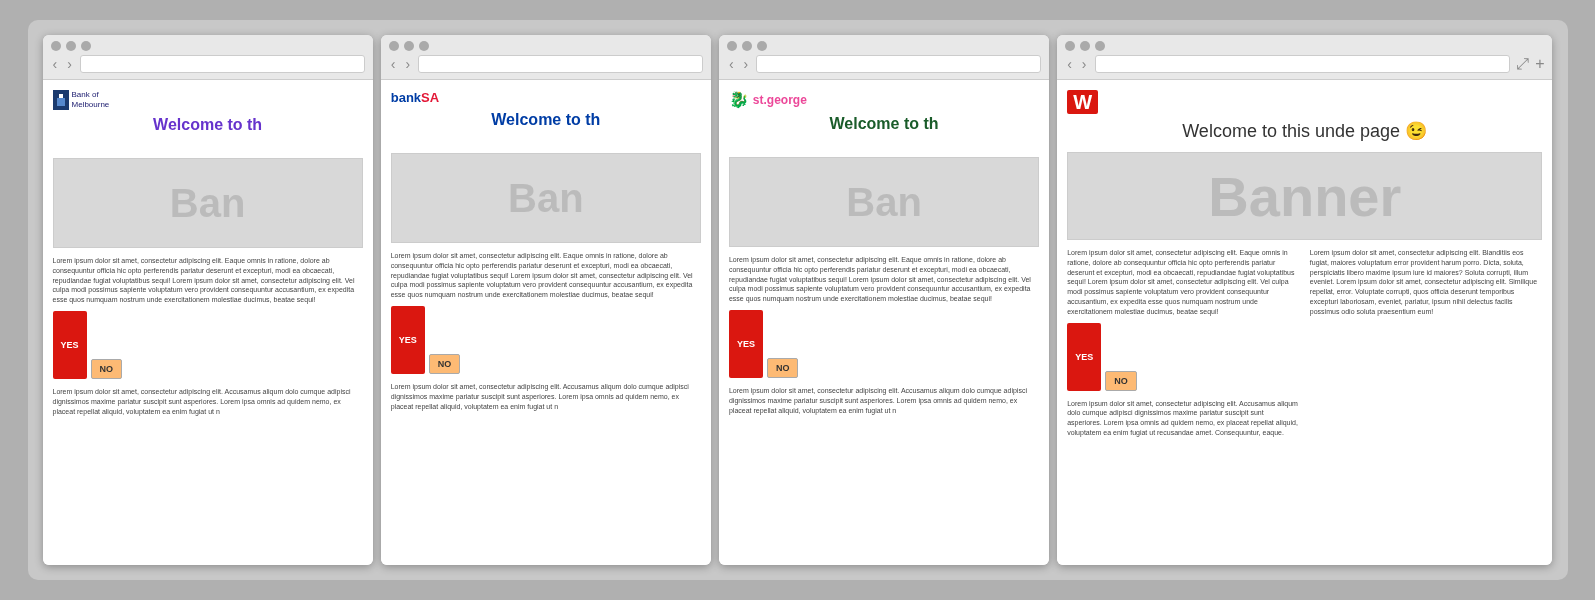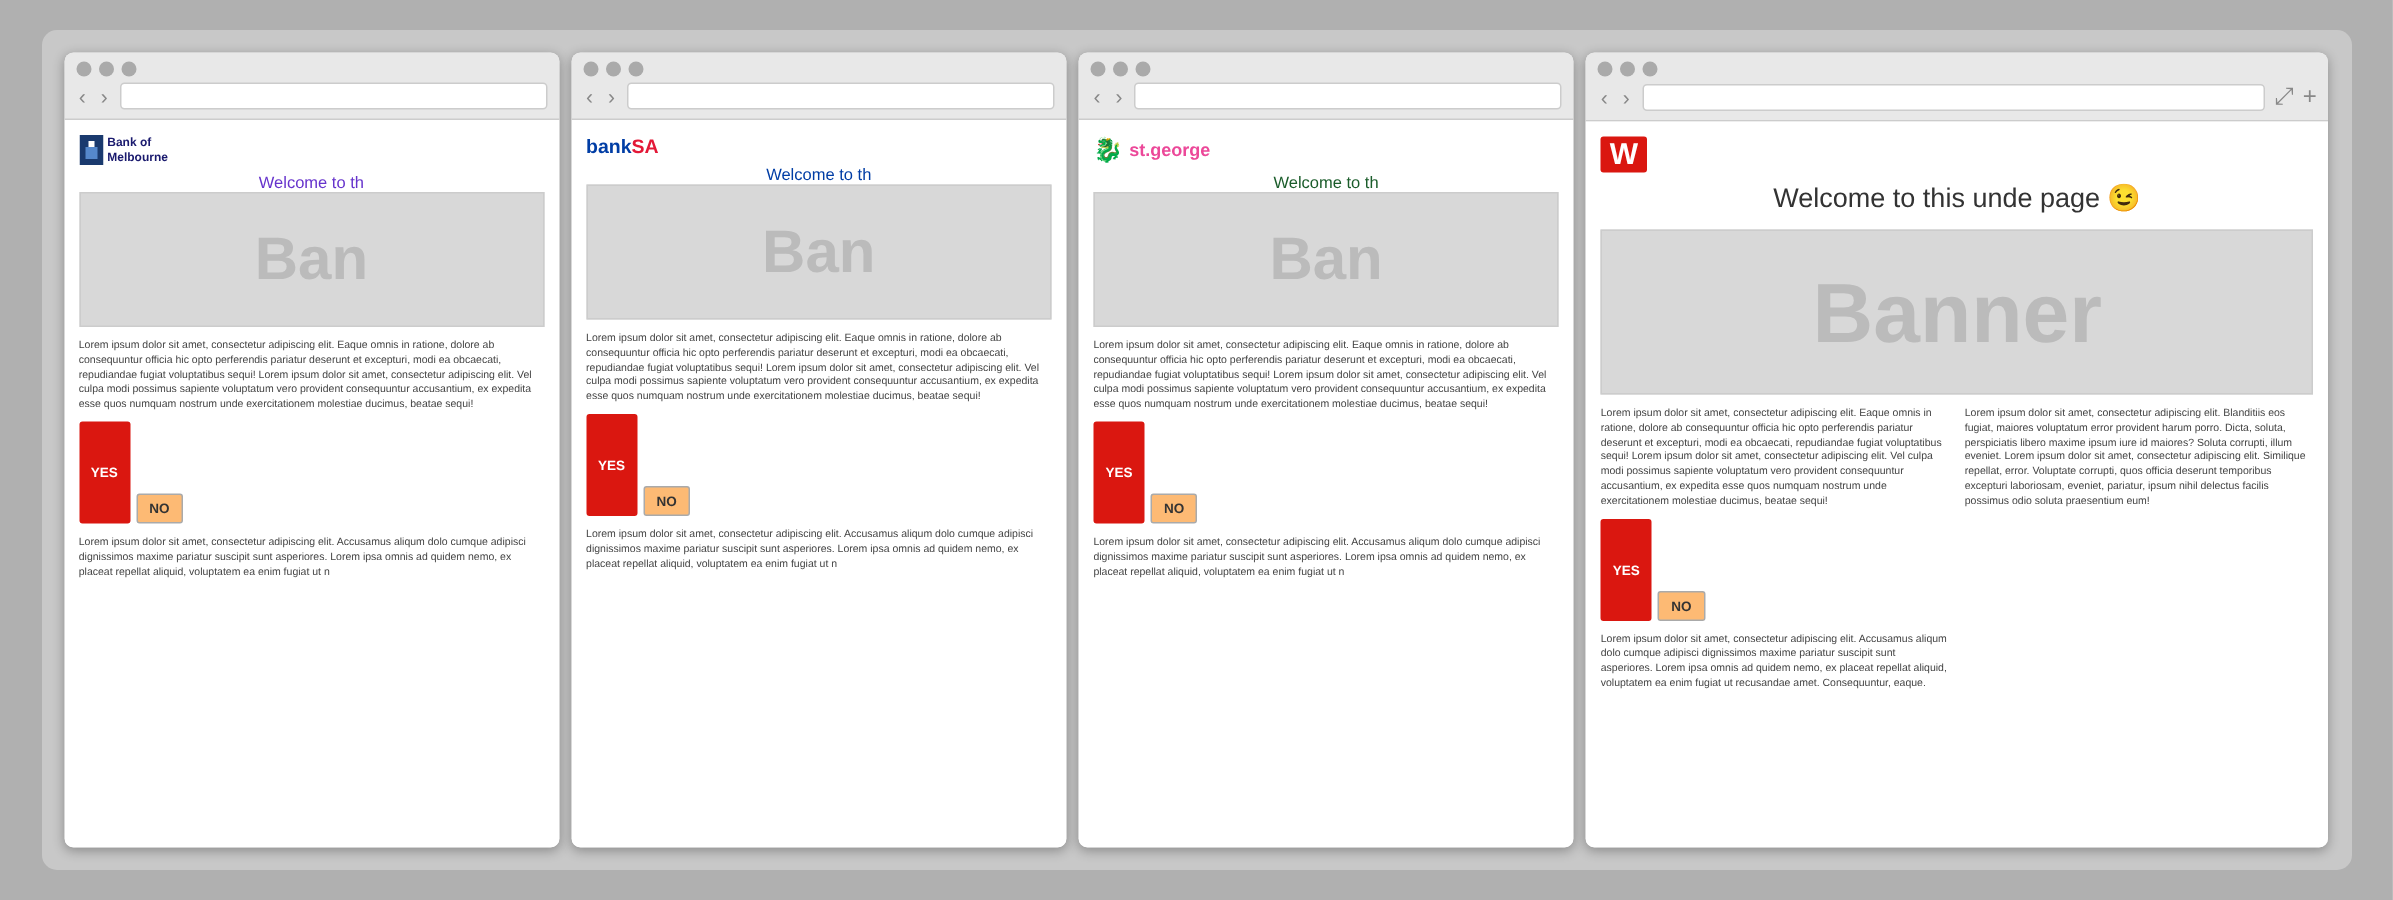--- a/index.html
+++ b/index.html
@@ -158,23 +158,23 @@
     }
 
     .westpac-w {
       font-size: 20px;
       line-height: 1;
     }
 
     
     .welcome-heading {
       text-align: center;
-      font-size: 11px;
-      font-weight: normal;
-      margin-bottom: 0;
+      font-size: 16px;
+      font-weight: bold;
+      margin-bottom: 24px;
       white-space: nowrap;
       overflow: hidden;
     }
 
     .bom-heading { color: #6633cc; }
     .banksa-heading { color: #003DA5; }
     .stgeorge-heading { color: #1a5c2a; }
     .westpac-heading { color: #333; font-weight: normal; font-size: 15px; }
 
     
@@ -266,21 +266,21 @@
       </div>
     </div>
     <div class="browser-content">
       <div class="page-header">
         <div class="bom-logo logo-area">
           <svg width="16" height="20" viewBox="0 0 16 20">
             <rect width="16" height="20" fill="#1a3a6e"></rect>
             <rect x="4" y="8" width="8" height="8" fill="#5588cc"></rect>
             <rect x="6" y="4" width="4" height="4" fill="white"></rect>
           </svg>
-          <span style="font-size:8px; color:#1a1a6e; font-weight:bold; line-height:1.2;">Bank of<br>Melbourne</span>
+          <span style="font-size:8px; color:#1a1a6e; font-weight:normal; line-height:1.2;">Bank of<br>Melbourne</span>
         </div>
       </div>
       <div class="welcome-heading bom-heading">Welcome to th</div>
       <div class="banner" style="height:90px;">
         <span class="banner-text">Ban</span>
       </div>
       <div class="body-text">Lorem ipsum dolor sit amet, consectetur adipiscing elit. Eaque omnis in ratione, dolore ab consequuntur officia hic opto perferendis pariatur deserunt et excepturi, modi ea obcaecati, repudiandae fugiat voluptatibus sequi! Lorem ipsum dolor sit amet, consectetur adipiscing elit. Vel culpa modi possimus sapiente voluptatum vero provident consequuntur accusantium, ex expedita esse quos numquam nostrum unde exercitationem molestiae ducimus, beatae sequi!</div>
       <div class="action-buttons">
         <button class="btn-yes">YES</button>
         <button class="btn-no">NO</button>
@@ -369,21 +369,21 @@
         <span style="font-size:16px; color:#888; cursor:pointer;">+</span>
       </div>
     </div>
     <div class="browser-content">
       <div class="page-header">
         <div class="westpac-logo">
           <span class="westpac-w">W</span>
         </div>
       </div>
       <div class="welcome-heading westpac-heading" style="font-size:18px; margin-bottom:10px;">Welcome to this unde page 😉</div>
-      <div class="banner" style="height:110px;">
+      <div class="banner" style="height:88px;">
         <span class="banner-text" style="font-size:56px;">Banner</span>
       </div>
 
       <div class="two-column" style="margin-top:8px;">
         <div>
           <div class="body-text">Lorem ipsum dolor sit amet, consectetur adipiscing elit. Eaque omnis in ratione, dolore ab consequuntur officia hic opto perferendis pariatur deserunt et excepturi, modi ea obcaecati, repudiandae fugiat voluptatibus sequi! Lorem ipsum dolor sit amet, consectetur adipiscing elit. Vel culpa modi possimus sapiente voluptatum vero provident consequuntur accusantium, ex expedita esse quos numquam nostrum unde exercitationem molestiae ducimus, beatae sequi!</div>
           <div class="action-buttons">
             <button class="btn-yes">YES</button>
             <button class="btn-no">NO</button>
           </div>

